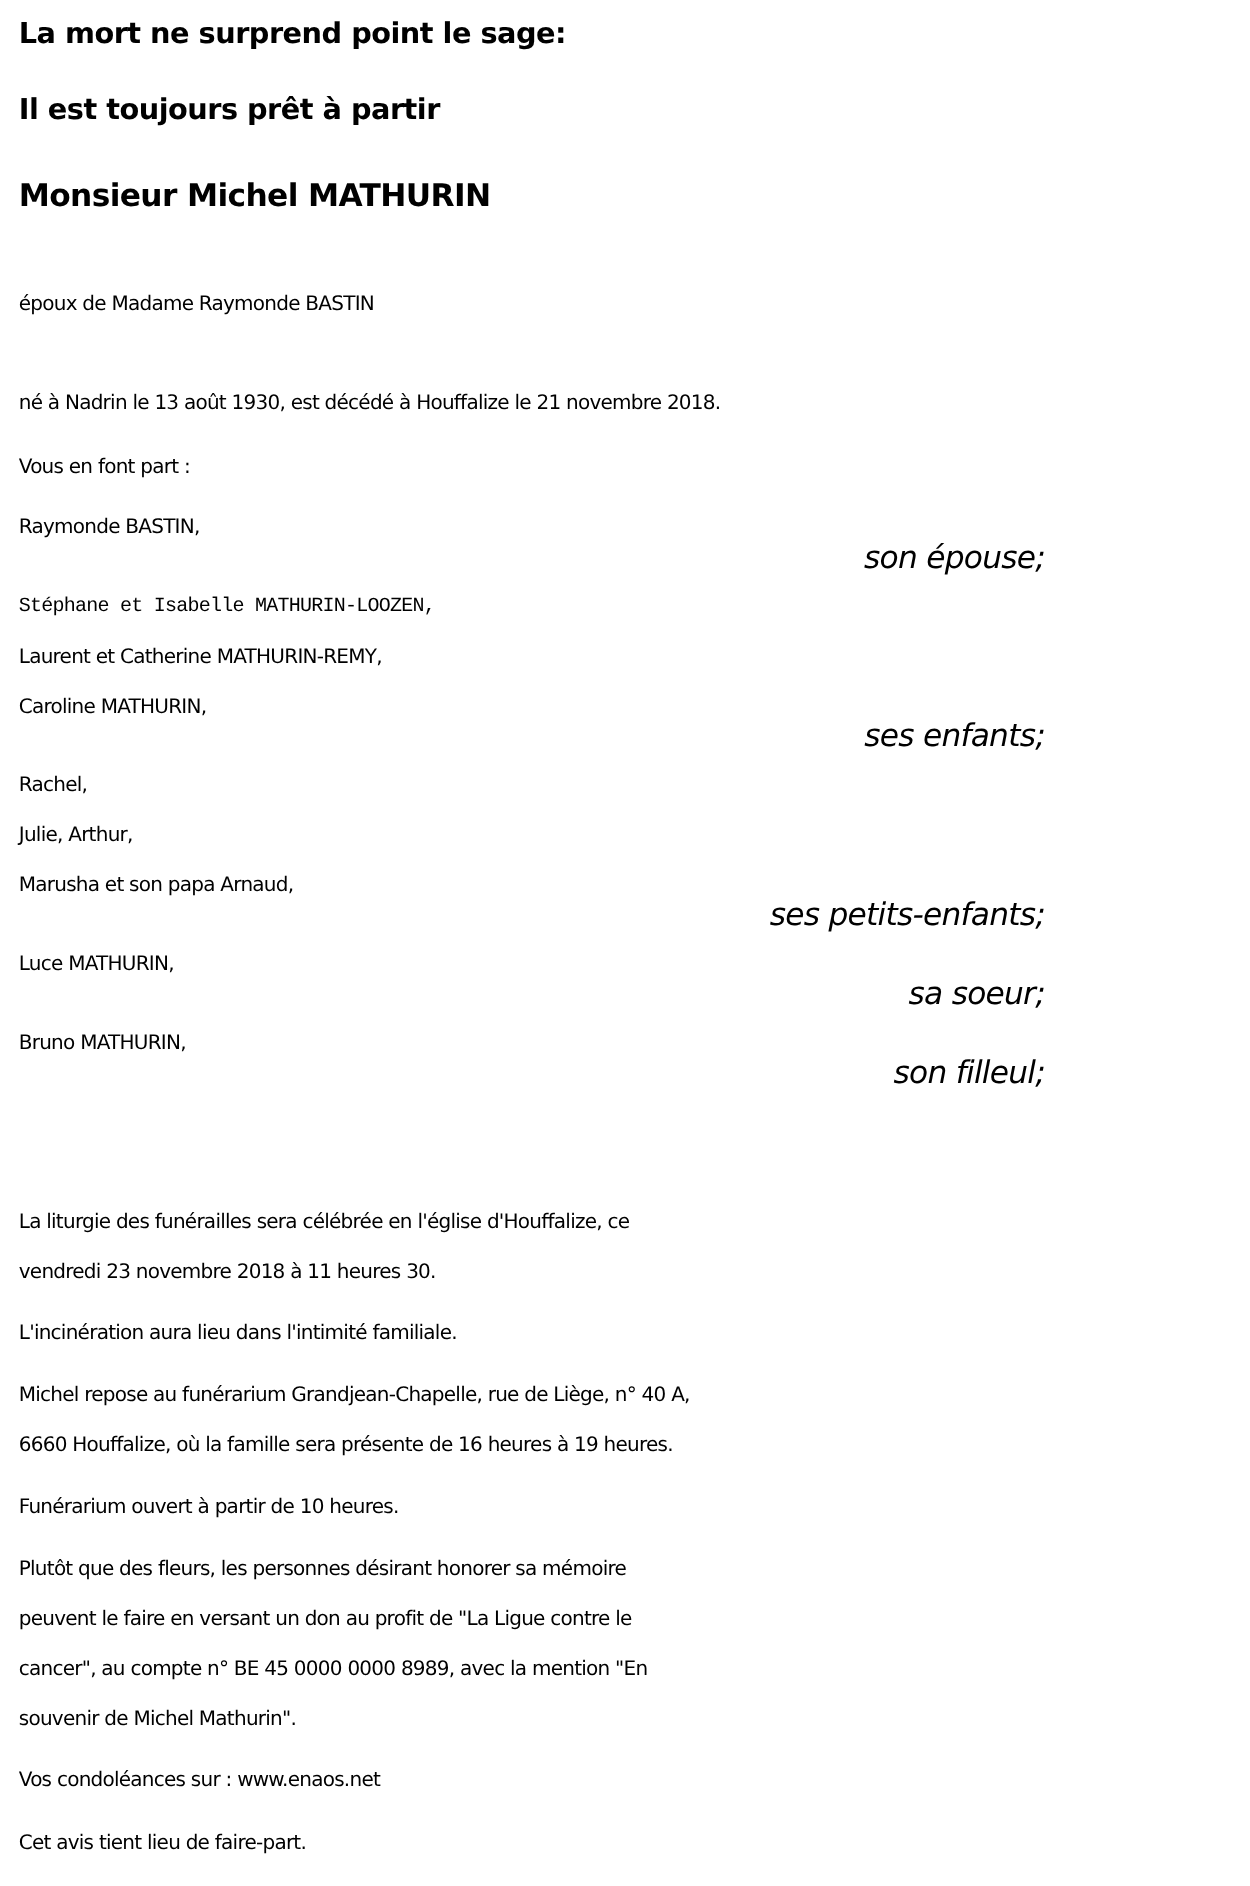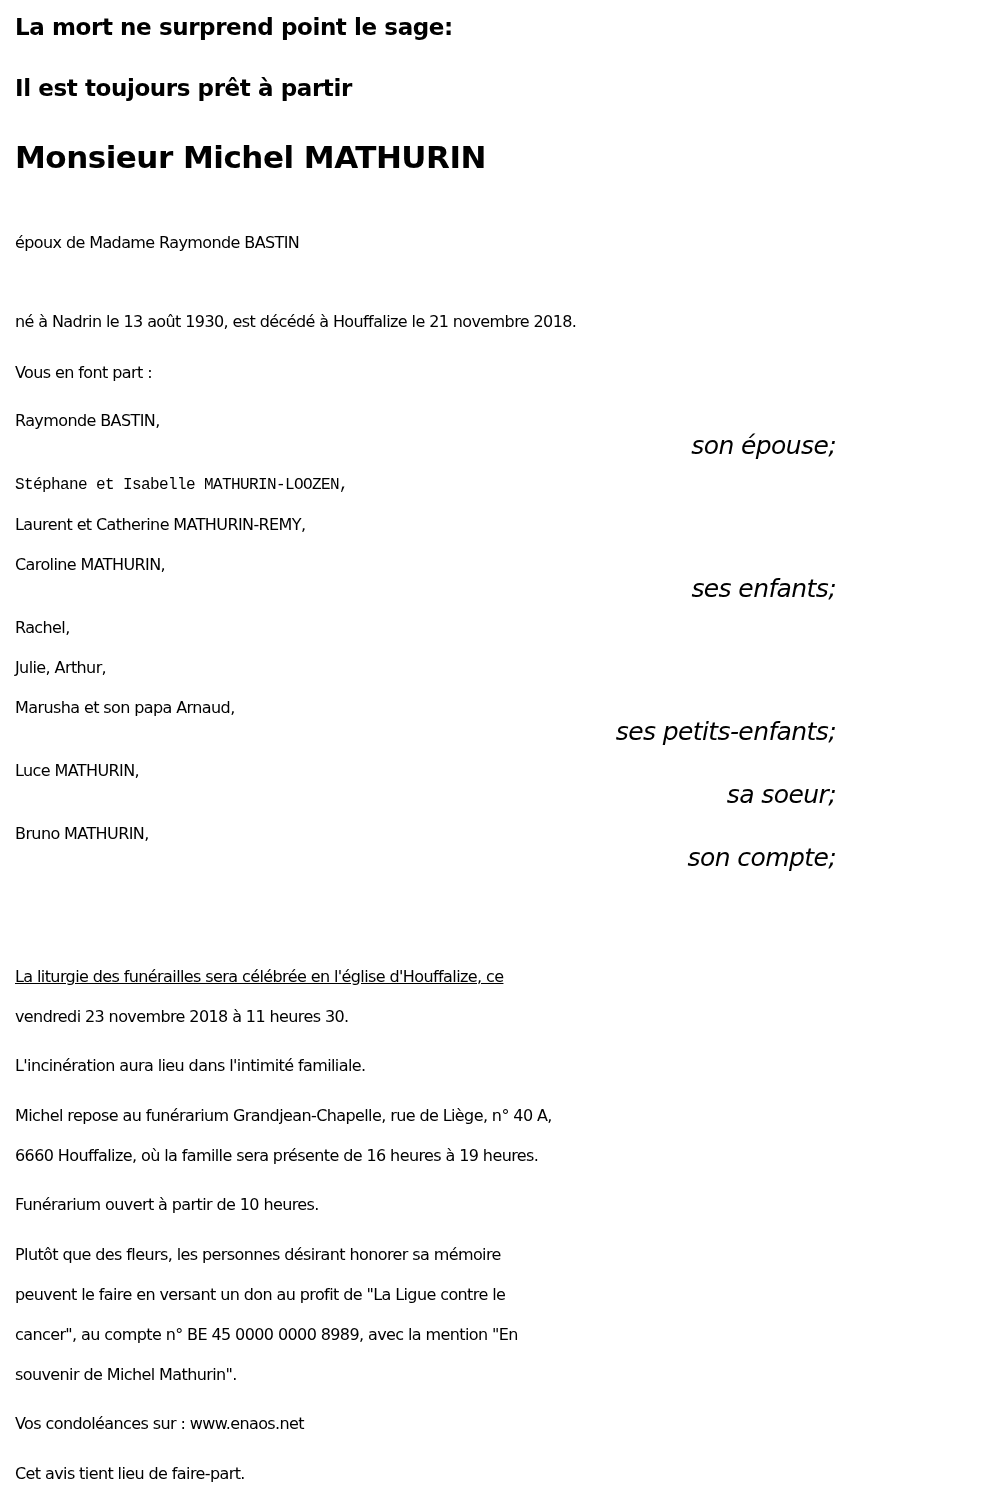--- a/index.html
+++ b/index.html
@@ -31,21 +31,21 @@
       letter-spacing: -0.6px;
       transform-origin: left center;
     }
     .quote {
       font-weight: bold;
       font-size: 23px;
       letter-spacing: -0.4px;
     }
     .title {
       font-weight: bold;
-      font-size: 31px;
+      font-size: 25px;
       line-height: 44px;
       letter-spacing: -0.5px;
       text-align: right;
     }
     .role {
       position: absolute;
       right: 10px;
       white-space: nowrap;
       font-style: italic;
       font-size: 25px;
@@ -79,24 +79,24 @@
 
   <div class="line" style="top:613px;">Rachel,</div>
   <div class="line" style="top:653px;">Julie, Arthur,</div>
   <div class="line" style="top:693px;">Marusha et son papa Arnaud,</div>
   <div class="role" style="top:718px;">ses petits-enfants;</div>
 
   <div class="line" style="top:756px;">Luce MATHURIN,</div>
   <div class="role" style="top:781px;">sa soeur;</div>
 
   <div class="line" style="top:819px;">Bruno MATHURIN,</div>
-  <div class="role" style="top:844px;">son compte;</div>
+  <div class="role" style="top:844px;">son filleul;</div>
 
 
-  <div class="line" style="top:962px;text-decoration:underline;">La liturgie des funérailles sera célébrée en l'église d'Houffalize, ce</div>
+  <div class="line" style="top:962px;">La liturgie des funérailles sera célébrée en l'église d'Houffalize, ce</div>
   <div class="line" style="top:1002px;">vendredi 23 novembre 2018 à 11 heures 30.</div>
 
   <div class="line" style="top:1051px;">L'incinération aura lieu dans l'intimité familiale.</div>
 
   <div class="line" style="top:1101px;">Michel repose au funérarium Grandjean-Chapelle, rue de Liège, n° 40 A,</div>
   <div class="line" style="top:1141px;">6660 Houffalize, où la famille sera présente de 16 heures à 19 heures.</div>
 
   <div class="line" style="top:1190px;">Funérarium ouvert à partir de 10 heures.</div>
 
   <div class="line" style="top:1240px;">Plutôt que des fleurs, les personnes désirant honorer sa mémoire</div>

